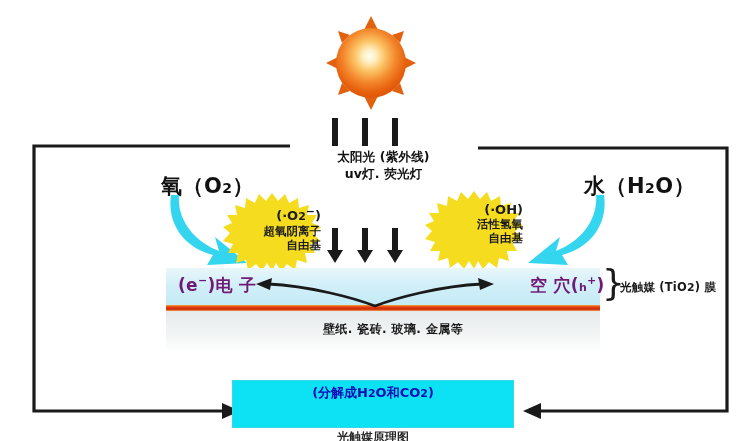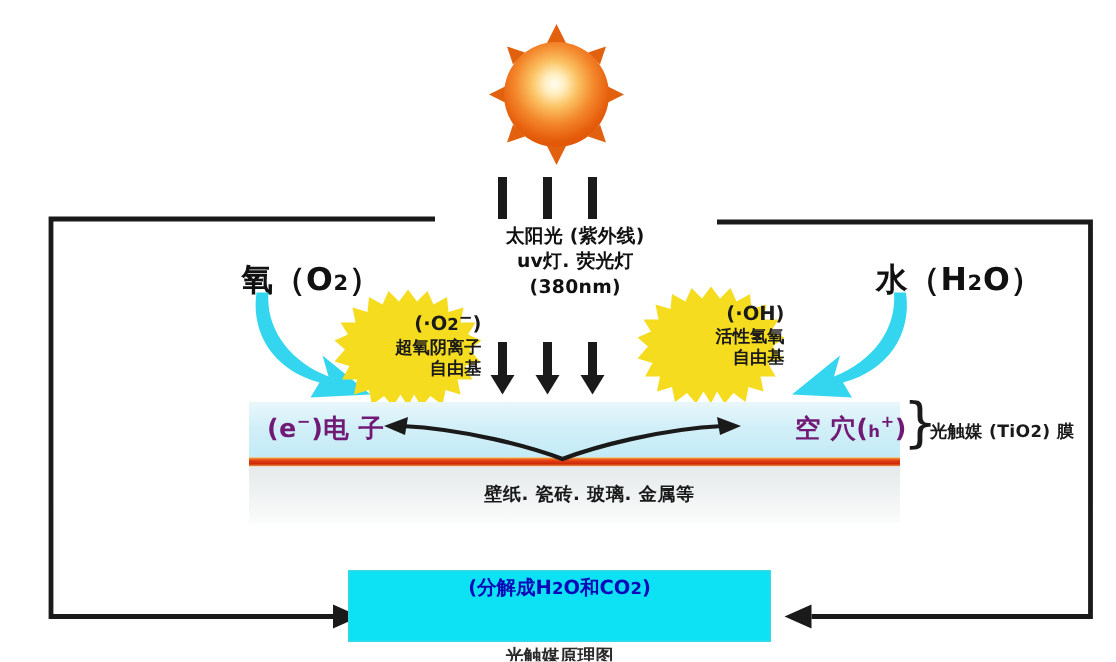--- a/index.html
+++ b/index.html
@@ -214,21 +214,20 @@
 
   <div class="abs" style="left:330px;top:118px;width:80px;height:30px;">
     <div class="beam-shaft" style="left:2px;  top:0; height:28px;"></div>
     <div class="beam-shaft" style="left:32px; top:0; height:28px;"></div>
     <div class="beam-shaft" style="left:62px; top:0; height:28px;"></div>
   </div>
 
   <div class="center-caption">
     <div>太阳光 (紫外线)</div>
     <div>uv灯. 荧光灯</div>
-    <div>(380nm)</div>
   </div>
 
   <div class="abs" style="left:330px;top:228px;width:80px;height:40px;">
     <div class="beam-shaft" style="left:2px;  top:0; height:24px;"></div>
     <div class="beam-head" style="left:-3px; top:22px;"></div>
     <div class="beam-shaft" style="left:32px; top:0; height:24px;"></div>
     <div class="beam-head" style="left:27px; top:22px;"></div>
     <div class="beam-shaft" style="left:62px; top:0; height:24px;"></div>
     <div class="beam-head" style="left:57px; top:22px;"></div>
   </div>

